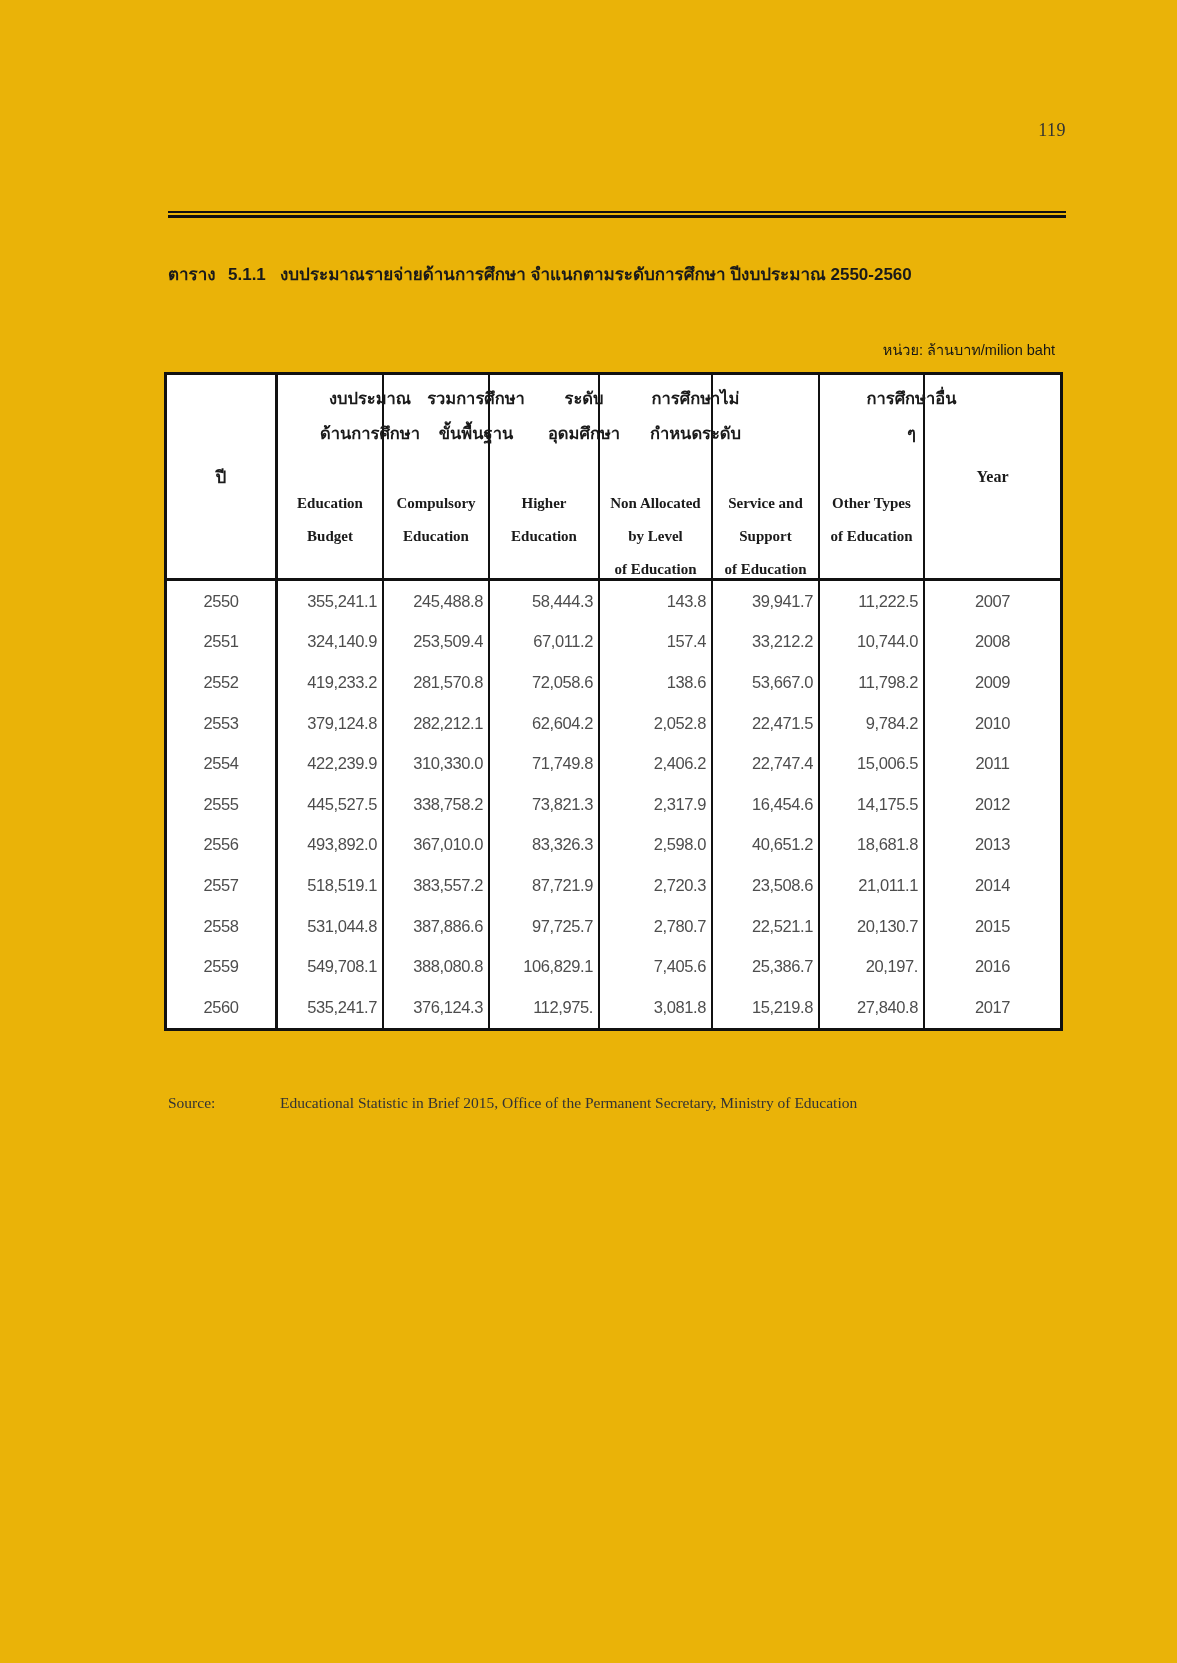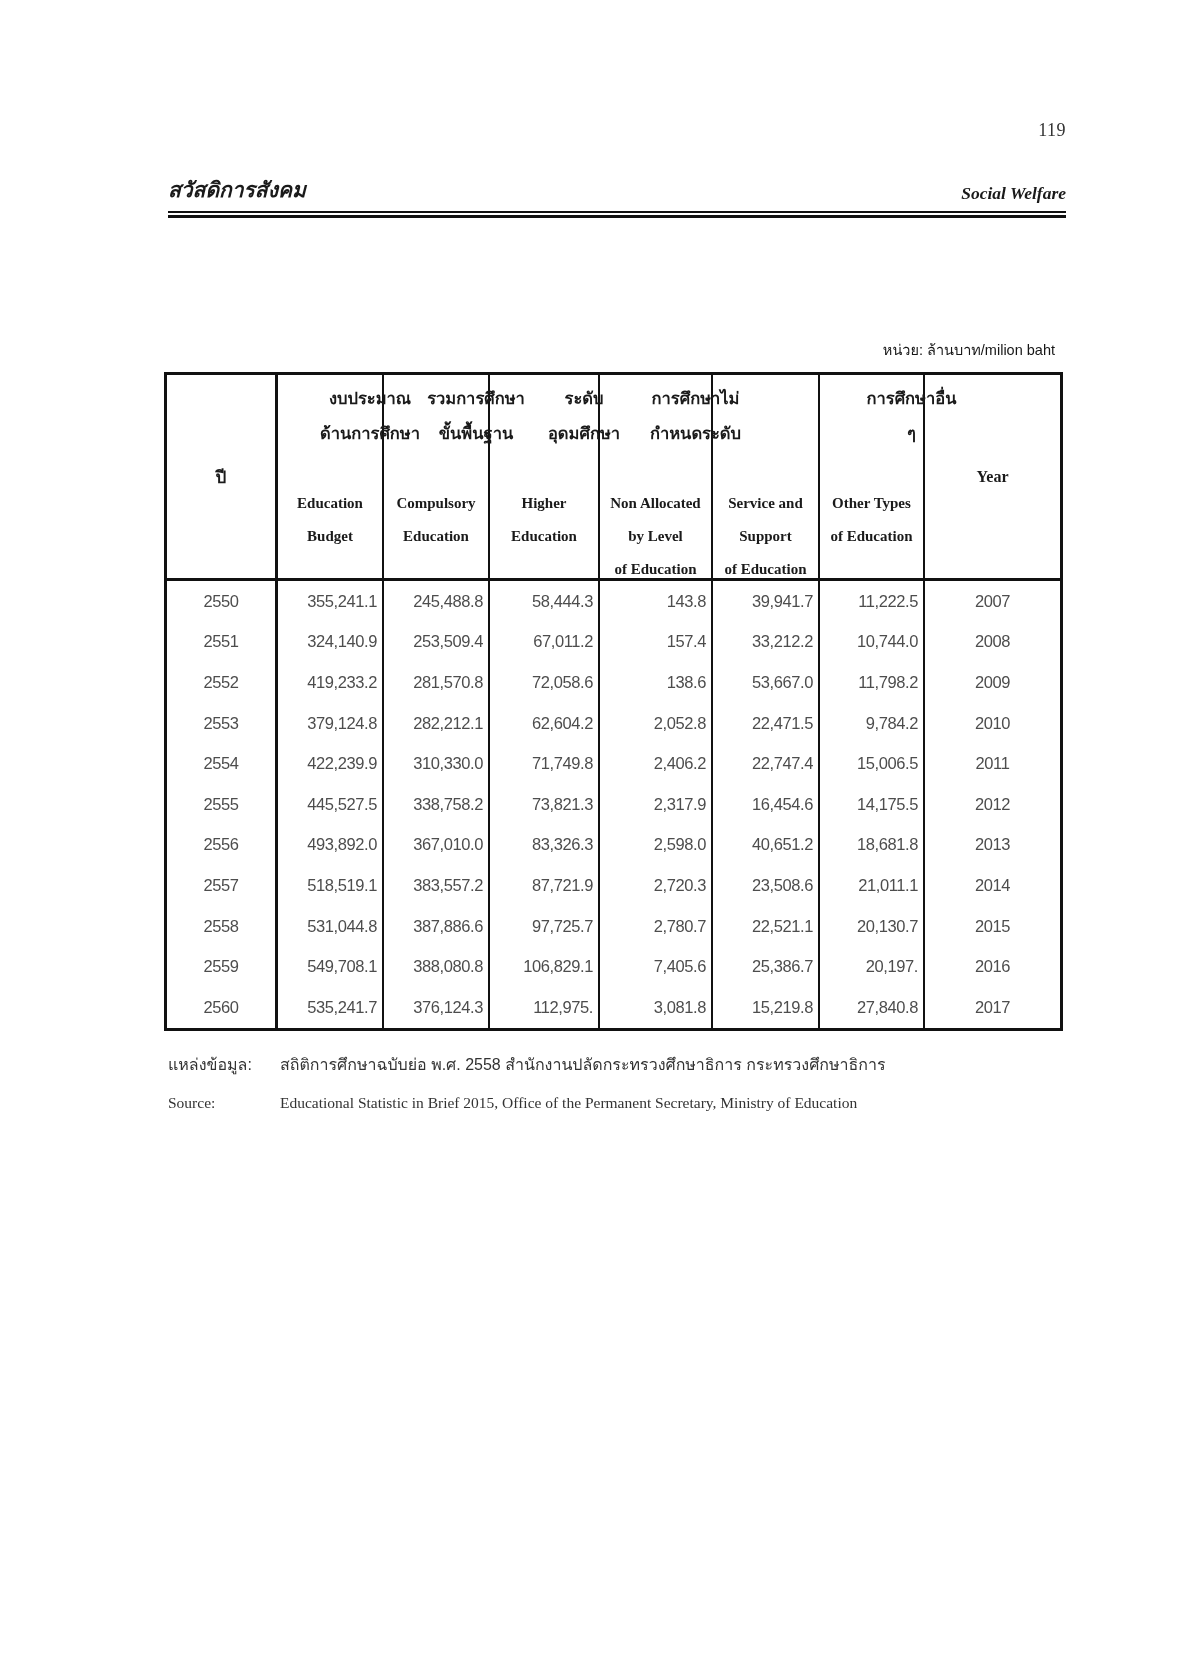--- a/index.html
+++ b/index.html
@@ -1,17 +1,17 @@
 <!DOCTYPE html>
 <html><head>
 <meta charset="utf-8">
 <style>
   html,body{margin:0;padding:0;background:#e8e8e6;}
   .page{
-    position:relative;width:1177px;height:1663px;background:#ffffff;
+    position:relative;width:1177px;height:1663px;background:#eab308;
     font-family:"Liberation Serif","DejaVu Serif",serif;color:#1a1a1a;
     overflow:hidden;margin:0 auto;
   }
   
   .page-number{
     position:absolute;top:120px;right:111px;font-size:18px;color:#333;
     letter-spacing:0.5px;
   }
   .running-head{position:absolute;top:178px;left:168px;right:111px;height:28px;}
   .rh-thai{
@@ -82,30 +82,29 @@
   .source-en{top:1094px;font-family:"Liberation Serif","DejaVu Serif",serif;font-size:15.5px;}
   .s-label{display:inline-block;width:112px;}
 </style>
 </head>
 <body>
 
 <div class="page">
 
   <div class="page-number">119</div>
 
-  <div class="running-head">
-    <span class="rh-thai">สวัสดิการสังคม</span>
-    <span class="rh-en">Social Welfare</span>
-  </div>
 
   <div class="double-rule">
     <div class="rule-top"></div>
     <div class="rule-bottom"></div>
   </div>
 
+  <div class="title-row title-thai">
+    <span class="t-label">ตาราง</span><span class="t-num">5.1.1</span><span class="t-text">งบประมาณรายจ่ายด้านการศึกษา จำแนกตามระดับการศึกษา ปีงบประมาณ 2550-2560</span>
+  </div>
 
 
   <div class="unit-note">หน่วย: ล้านบาท/milion baht</div>
 
   <div class="data-table">
     <div class="thead" id="thead">
         <div class="hcell c0">
           <div class="hcenter">ปี</div>
         </div>
         <div class="hcell c1">
@@ -253,21 +252,18 @@
         <div class="bcell c1 num">535,241.7</div>
         <div class="bcell c2 num">376,124.3</div>
         <div class="bcell c3 num">112,975.</div>
         <div class="bcell c4 num">3,081.8</div>
         <div class="bcell c5 num">15,219.8</div>
         <div class="bcell c6 num">27,840.8</div>
         <div class="bcell c7 center">2017</div>
       </div>
   </div>
 
-  <div class="source-row source-thai">
-    <span class="s-label">แหล่งข้อมูล:</span><span class="s-text">สถิติการศึกษาฉบับย่อ พ.ศ. 2558 สำนักงานปลัดกระทรวงศึกษาธิการ กระทรวงศึกษาธิการ</span>
-  </div>
 
   <div class="source-row source-en">
     <span class="s-label">Source:</span><span class="s-text">Educational Statistic in Brief 2015, Office of the Permanent Secretary, Ministry of Education</span>
   </div>
 
 </div>
 
 </body></html>

